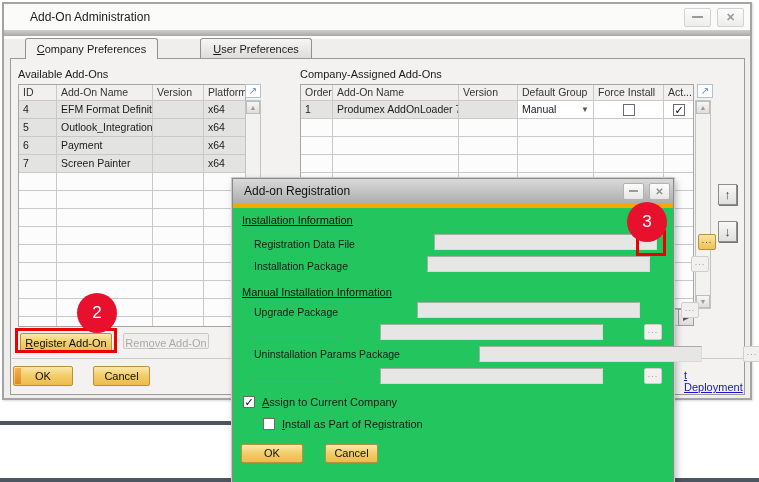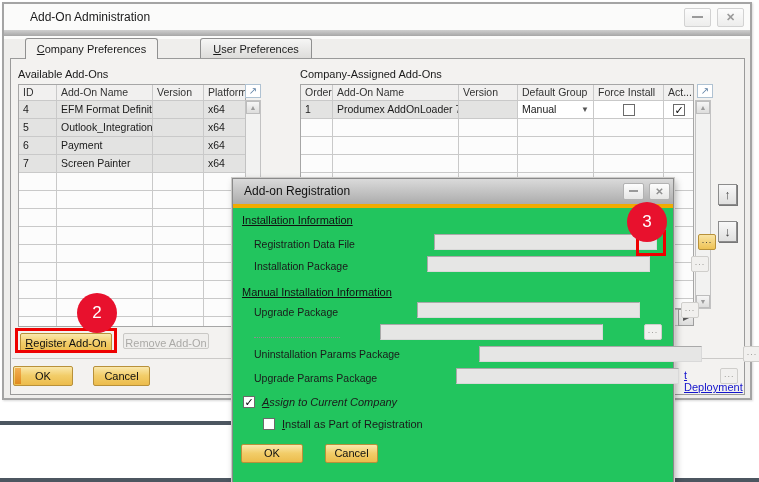--- a/index.html
+++ b/index.html
@@ -392,29 +392,28 @@
     <input class="inp" readonly="" value="" style="">
     <div class="browse pale"><span>...</span></div>
   </div>
   <div class="frow" style="top:166px;align-items:center;">
     <span class="flbl">Uninstallation Params Package</span>
     <span class="fdots"></span>
     <input class="inp" readonly="" value="" style="">
     <div class="browse pale"><span>...</span></div>
   </div>
   <div class="frow" style="top:188px;">
-    <span class="flbl">Upgrade Params Package</span>
     <span class="fdots"></span>
     <input class="inp" readonly="" value="" style="">
     <div class="browse pale"><span>...</span></div>
   </div>
 
   <div class="dchk" style="left:10px;top:217px;">
     <span class="cbx">✓</span>
-    <span style="text-decoration:none;font-style:italic;"><u>A</u>ssign to Current Company</span>
+    <span style="text-decoration:none;"><u>A</u>ssign to Current Company</span>
   </div>
   <div class="dchk" style="left:30px;top:239px;">
     <span class="cbx"></span>
     <span><u>I</u>nstall as Part of Registration</span>
   </div>
 
   <div class="btn-gold" style="left:8px;top:265px;width:62px;height:19px;">
       <div class="blabel" style="line-height:17px;">OK</div>
     </div>
   <div class="btn-gold" style="left:92px;top:265px;width:53px;height:19px;">

